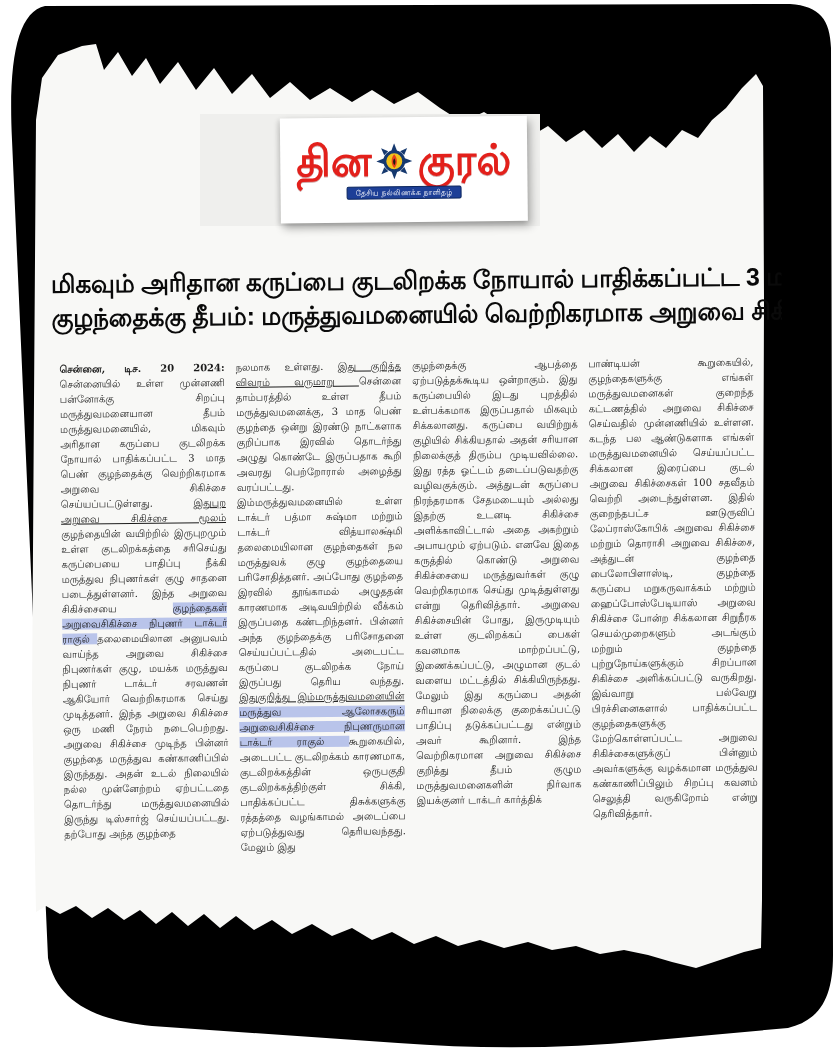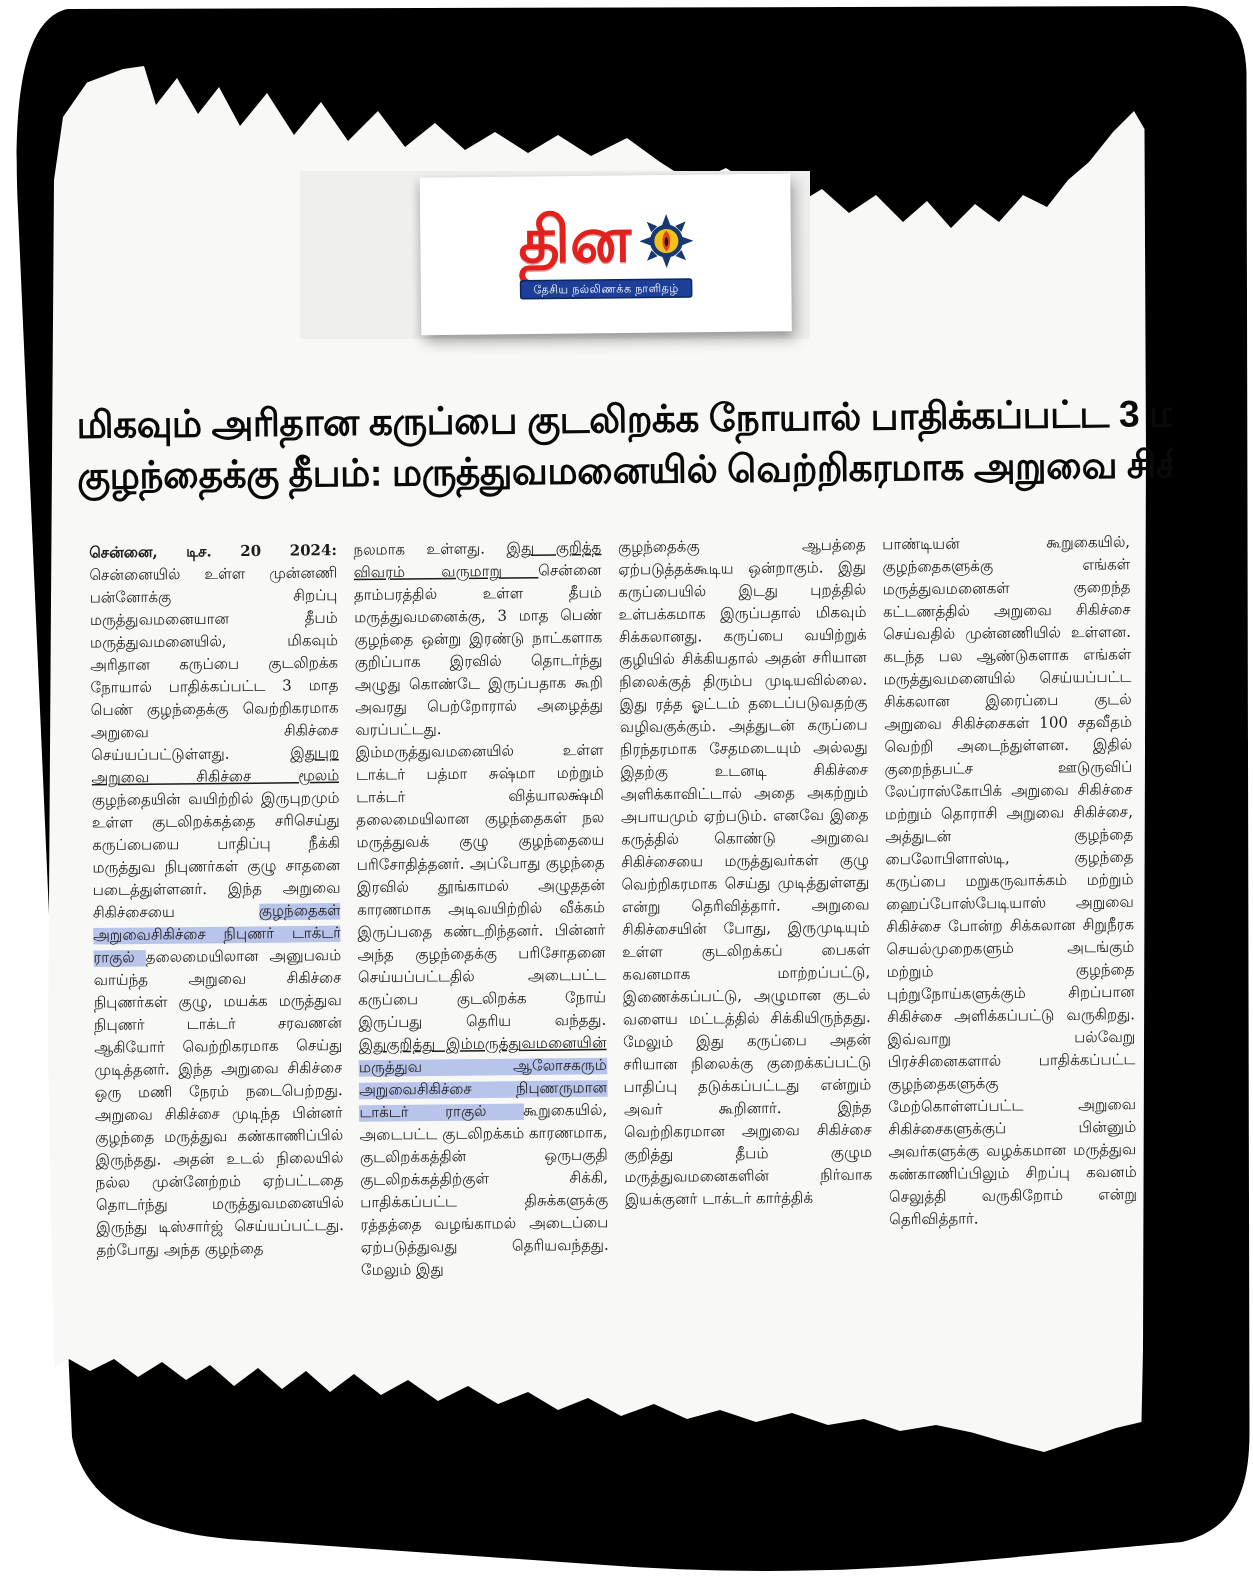--- a/index.html
+++ b/index.html
@@ -117,20 +117,21 @@
             <polygon points="5,5 12,8 8,12"></polygon>
             <polygon points="31,5 28,12 24,8"></polygon>
             <polygon points="5,31 8,24 12,28"></polygon>
             <polygon points="31,31 24,28 28,24"></polygon>
           </g>
         </g>
         <circle cx="18" cy="18" r="8" fill="#f2c21b"></circle>
         <path d="M18 11 C21.5 14.5 21.5 21.5 18 25 C14.5 21.5 14.5 14.5 18 11 Z" fill="#e8411c"></path>
         <path d="M18 15 C19.6 17 19.6 20 18 22 C16.4 20 16.4 17 18 15 Z" fill="#201a10"></path>
       </svg>
+      <span>குரல்</span>
     </div>
     <div class="tagline">தேசிய நல்லிணக்க நாளிதழ்</div>
   </div>
 
   <div class="headline">
     <div>மிகவும் அரிதான கருப்பை குடலிறக்க நோயால் பாதிக்கப்பட்ட 3 மாத பெண்</div>
     <div>குழந்தைக்கு தீபம்: மருத்துவமனையில் வெற்றிகரமாக அறுவை சிகிச்சை</div>
   </div>
 
   <div class="columns">

